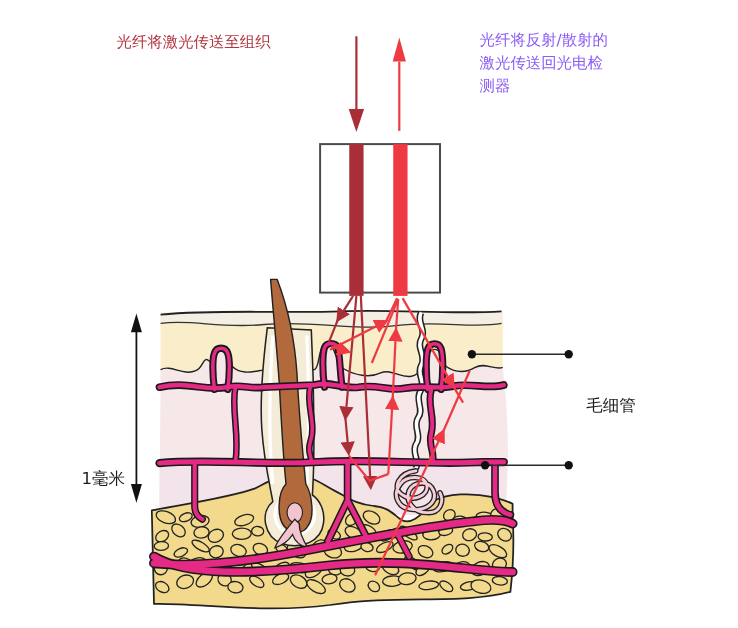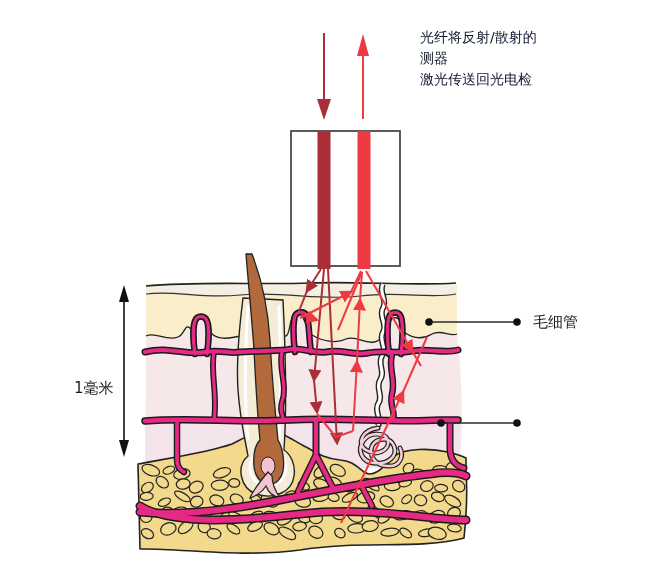--- a/index.html
+++ b/index.html
@@ -1,22 +1,22 @@
 <!DOCTYPE html>
 <html><head>
 <meta charset="utf-8">
 <style>
   html,body{margin:0;padding:0;background:#ffffff;}
   #stage{position:relative;width:671px;height:571px;background:#ffffff;overflow:hidden;
          font-family:"DejaVu Sans","Liberation Sans",sans-serif;}
   #diagram{position:absolute;left:0;top:0;}
   .label{position:absolute;white-space:nowrap;line-height:21px;}
   .label-red-dark{color:#b03540;font-size:14px;}
-  .label-red-bright{color:#0f172a;font-size:14px;}
-  .label-black{color:#1c1c1c;font-size:15px;}
+  .label-red-bright{color:#8b5cf6;font-size:14px;margin-left:16px;}
+  .label-black{color:#1c1c1c;font-size:15px;margin-top:47px;}
 </style>
 </head>
 <body>
 
 <div id="stage">
 
 <svg id="diagram" width="671" height="571" viewBox="0 0 671 571">
   <defs>
     <marker id="mDark" viewBox="0 0 10 10" refX="8" refY="5" markerWidth="6.5" markerHeight="6.5" orient="auto-start-reverse">
       <path d="M0,0 L10,5 L0,10 z" fill="#aa2e38"></path>
@@ -256,25 +256,26 @@
     <circle cx="429" cy="322" r="3.8" fill="#111"></circle>
     <circle cx="517" cy="322" r="3.8" fill="#111"></circle>
   </g>
   <g>
     <line x1="441" y1="423" x2="517" y2="423" stroke="#2b2b2b" stroke-width="1.4"></line>
     <circle cx="441" cy="423" r="3.8" fill="#111"></circle>
     <circle cx="517" cy="423" r="3.8" fill="#111"></circle>
   </g>
 </svg>
 
+<div class="label label-red-dark" style="left:106px;top:29px;">光纤将激光传送至组织</div>
 
 <div class="label label-red-bright" style="left:420px;top:27px;">
   <div>光纤将反射/散射的</div>
+  <div>激光传送回光电检</div>
   <div>测器</div>
-  <div>激光传送回光电检</div>
 </div>
 
 <div class="label label-black" style="left:74px;top:378px;">1毫米</div>
 
 <div class="label label-black" style="left:533px;top:312px;">毛细管</div>
 
 
 </div>
 
 </body></html>

